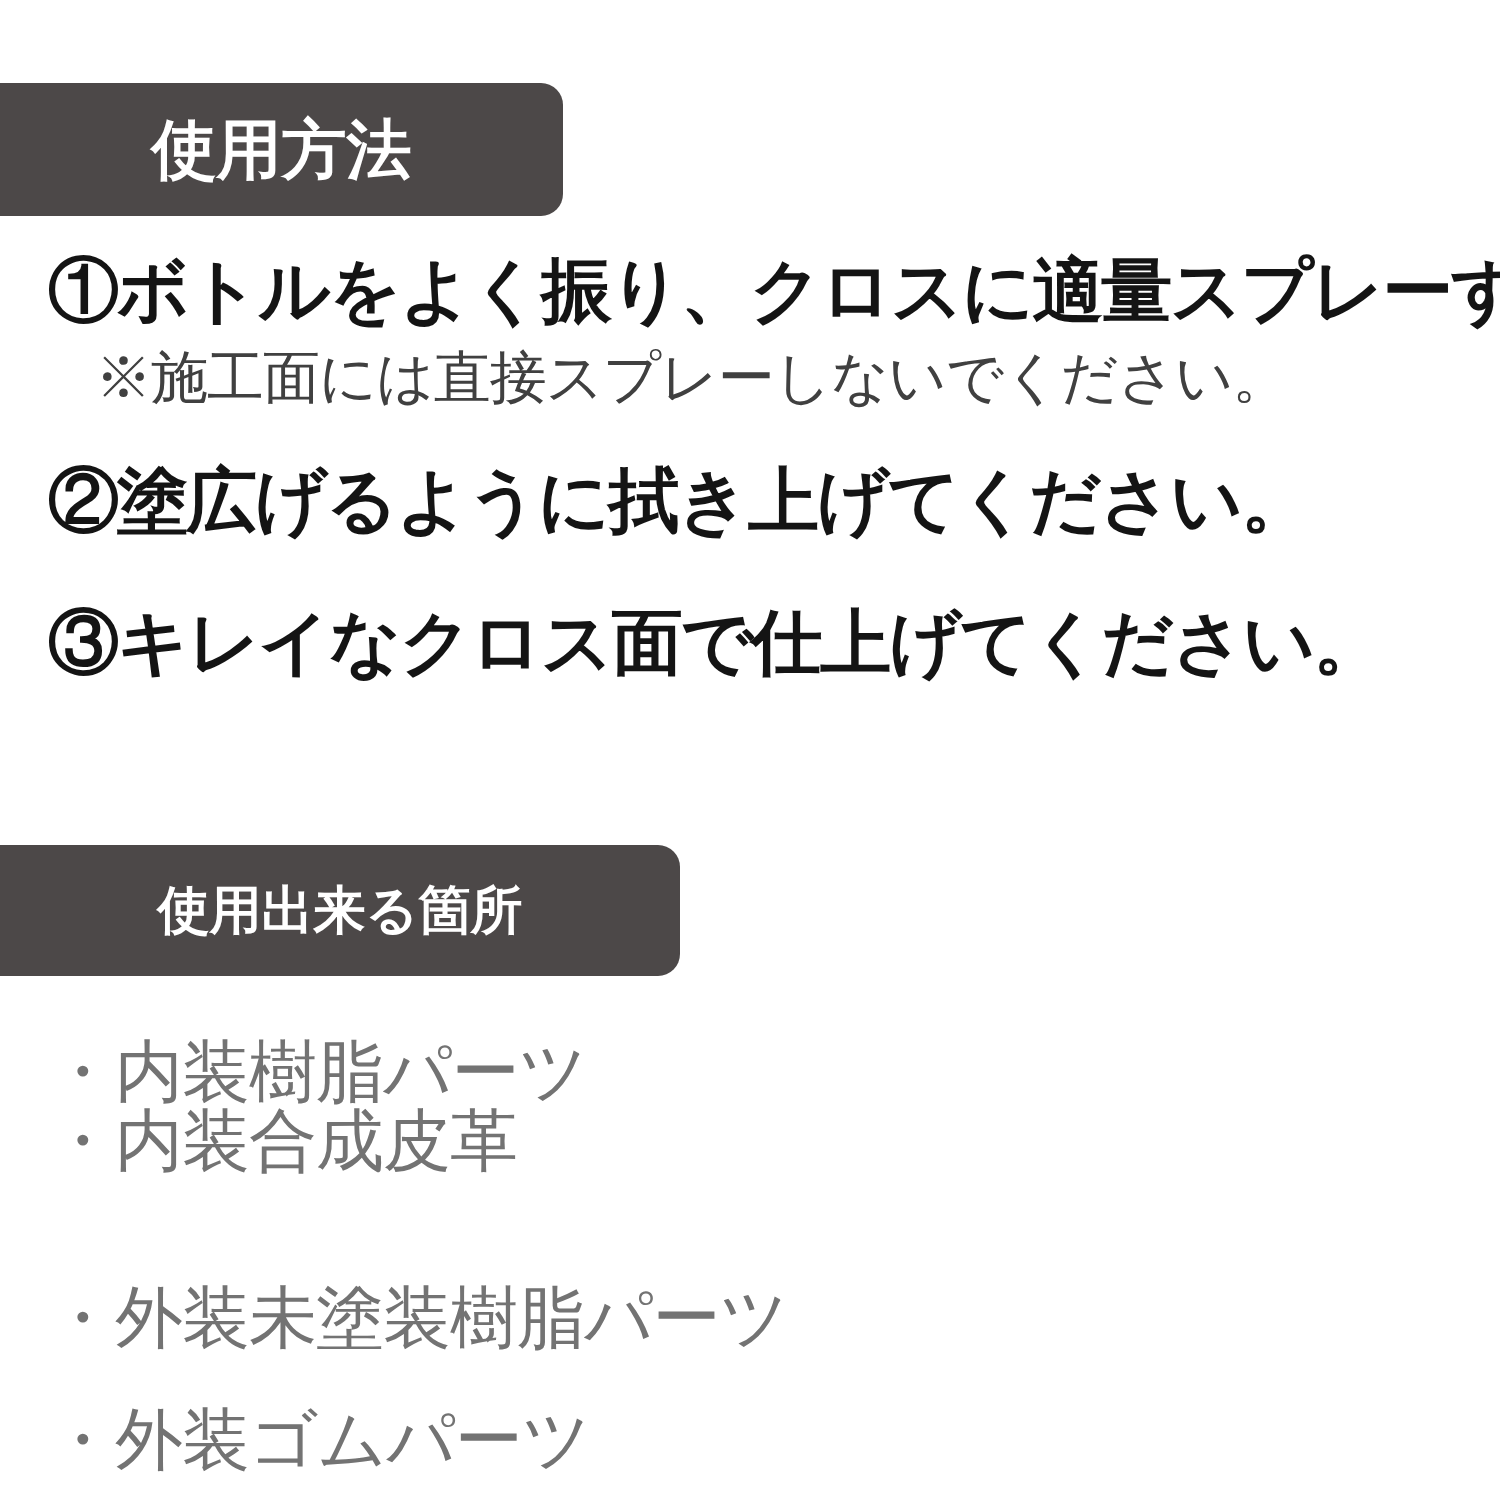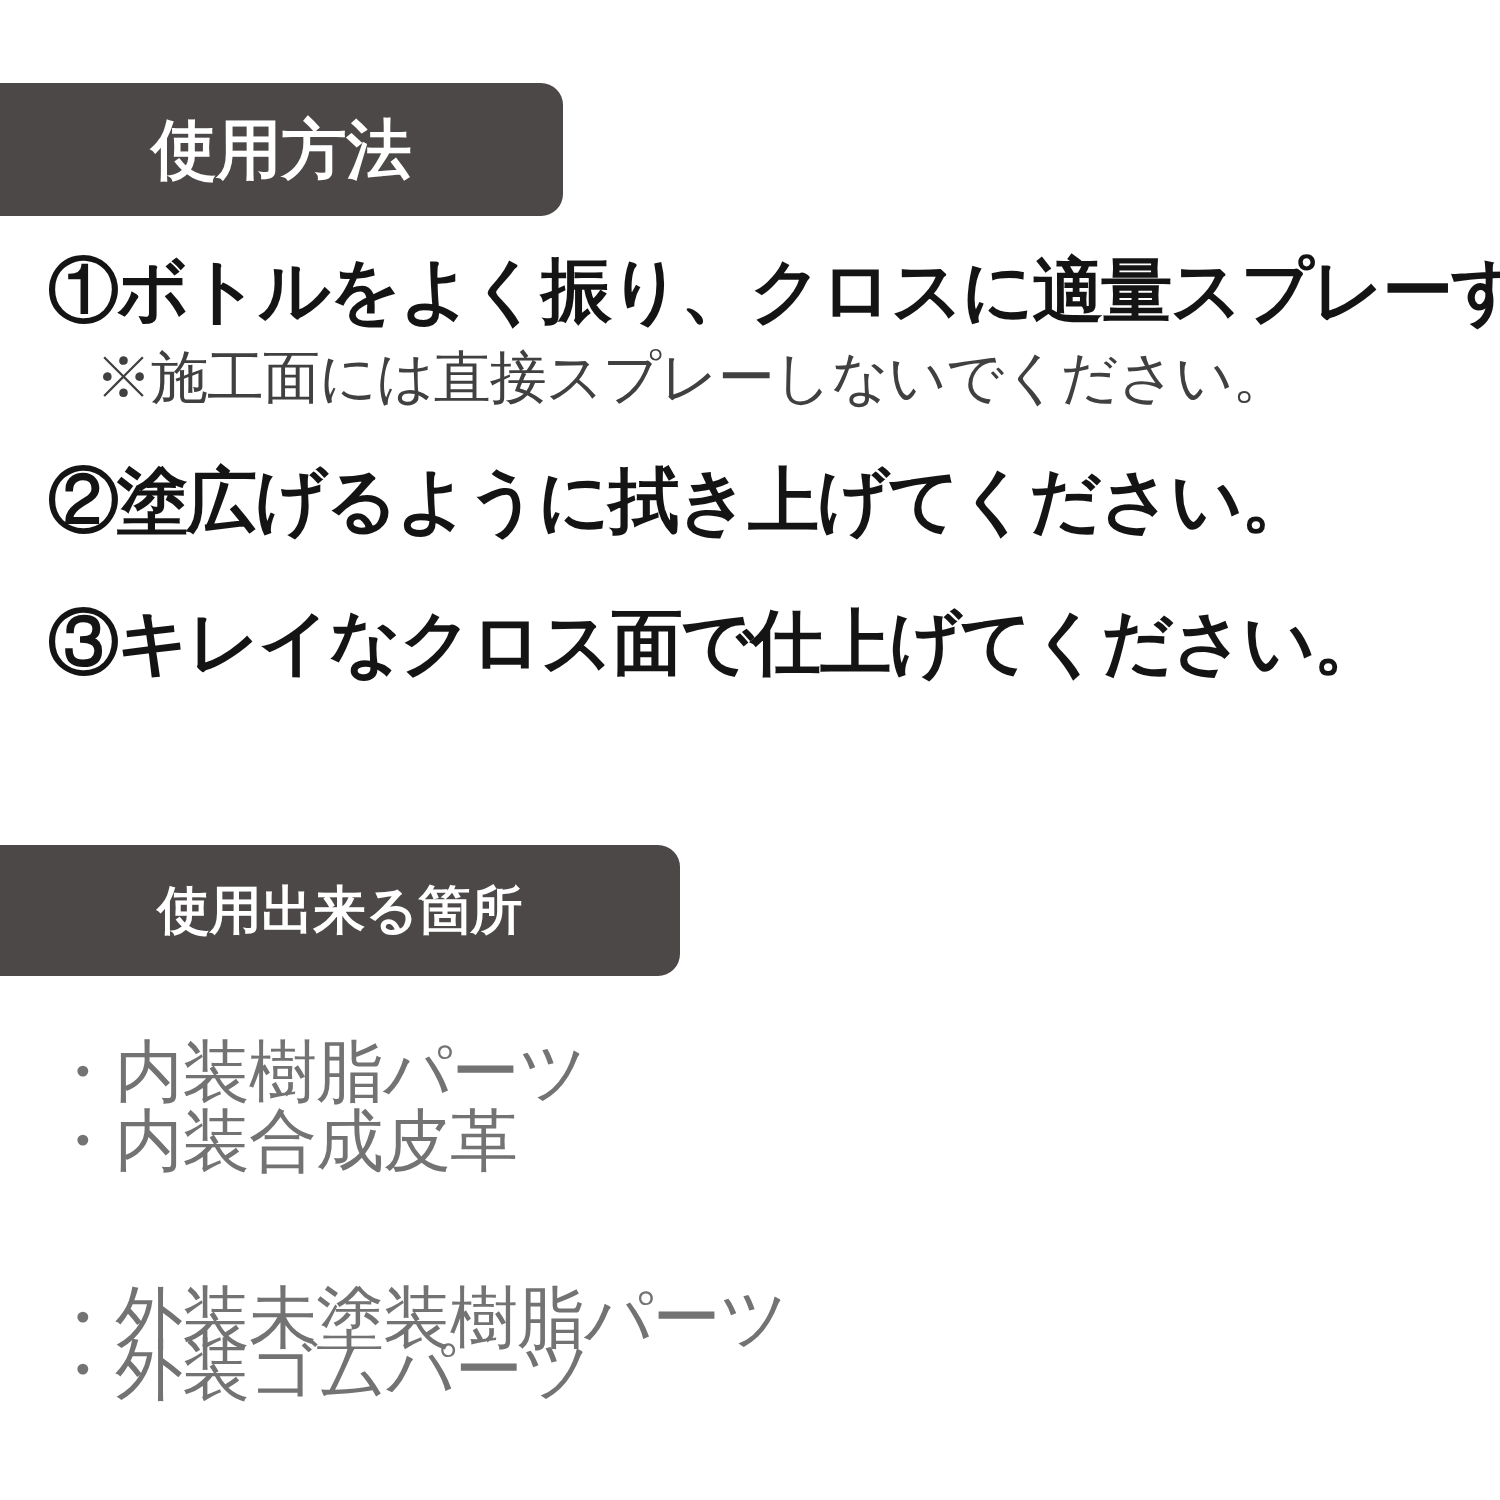--- a/index.html
+++ b/index.html
@@ -66,21 +66,21 @@
     font-size: 68px;
     line-height: 1.15;
     font-weight: 400;
     letter-spacing: -1px;
     color: #737373;
     white-space: nowrap;
   }
   .bullet-1 { top: 1032px; }
   .bullet-2 { top: 1101px; }
   .bullet-3 { top: 1242px; margin-top: 36px; }
-  .bullet-4 { top: 1330px; text-align: right; }
+  .bullet-4 { top: 1400px; text-align: right; }
 </style>
 </head>
 <body>
 
 <div class="canvas">
 
   <div class="section-header header-usage">
     <span>使用方法</span>
   </div>
 

